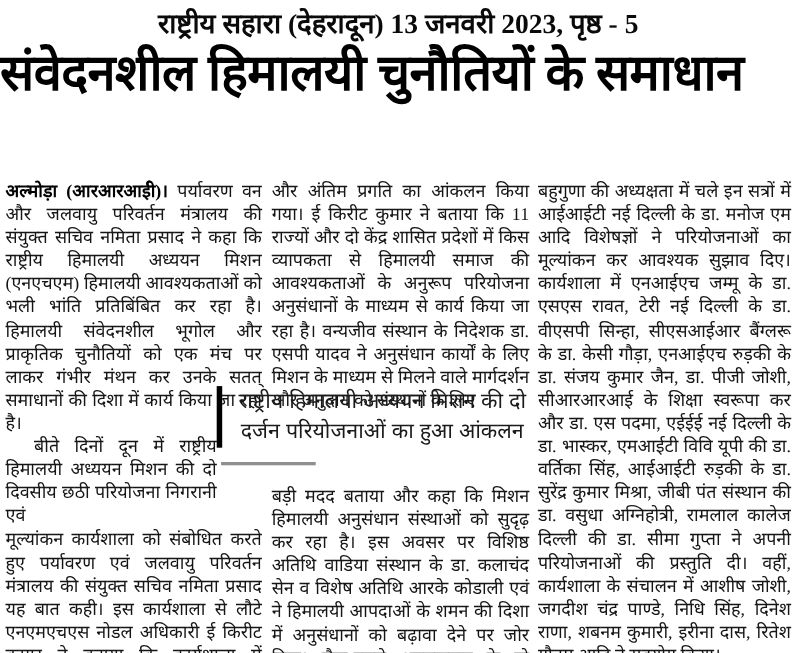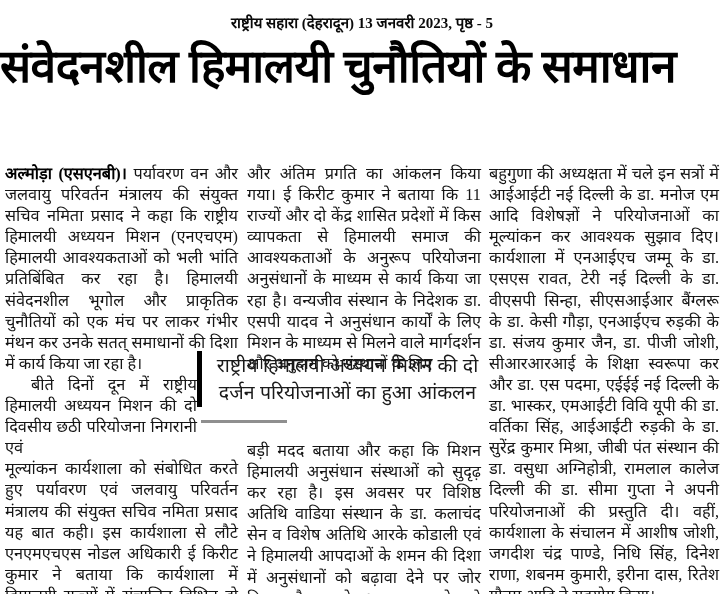--- a/index.html
+++ b/index.html
@@ -4,21 +4,21 @@
 <style>
   html,body{margin:0;padding:0;}
   body{
     width:724px;height:594px;position:relative;overflow:hidden;
     background:#ffffff;color:#111;
     font-family:"Liberation Serif","DejaVu Serif",serif;
     -webkit-font-smoothing:antialiased;
   }
   .masthead{
     position:absolute;left:0;top:8;width:724px;top:8px;
-    text-align:center;font-weight:bold;font-size:15px;line-height:30px;
+    text-align:center;font-weight:bold;font-size:25px;line-height:30px;
     color:#0a0a0a;
   }
   .headline{
     position:absolute;left:0;top:38px;width:724px;text-align:left;
     font-weight:bold;font-size:46px;line-height:57px;color:#000;
     letter-spacing:-0.5px;
   }
   .col{
     position:absolute;top:163px;
     font-size:16.3px;line-height:21.1px;text-align:justify;color:#151515;
@@ -46,21 +46,21 @@
 </head>
 <body>
 
 <div class="masthead">राष्ट्रीय सहारा (देहरादून) 13 जनवरी 2023, पृष्ठ - 5</div>
 
 <div class="headline">
   <div>संवेदनशील हिमालयी चुनौतियों के समाधान</div>
 </div>
 
 <div id="col1" class="col">
-  <p><span class="dateline">अल्मोड़ा (एसएनबी)।</span><span> पर्यावरण वन और जलवायु परिवर्तन मंत्रालय की संयुक्त सचिव नमिता प्रसाद ने कहा कि राष्ट्रीय हिमालयी अध्ययन मिशन (एनएचएम) हिमालयी आवश्यकताओं को भली भांति प्रतिबिंबित कर रहा है। हिमालयी संवेदनशील भूगोल और प्राकृतिक चुनौतियों को एक मंच पर लाकर गंभीर मंथन कर उनके सतत् समाधानों की दिशा में कार्य किया जा रहा है।</span></p>
+  <p><span class="dateline">अल्मोड़ा (आरआरआईी)।</span><span> पर्यावरण वन और जलवायु परिवर्तन मंत्रालय की संयुक्त सचिव नमिता प्रसाद ने कहा कि राष्ट्रीय हिमालयी अध्ययन मिशन (एनएचएम) हिमालयी आवश्यकताओं को भली भांति प्रतिबिंबित कर रहा है। हिमालयी संवेदनशील भूगोल और प्राकृतिक चुनौतियों को एक मंच पर लाकर गंभीर मंथन कर उनके सतत् समाधानों की दिशा में कार्य किया जा रहा है।</span></p>
   <p class="wrap-narrow">बीते दिनों दून में राष्ट्रीय हिमालयी अध्ययन मिशन की दो दिवसीय छठी परियोजना निगरानी एवं</p>
   <p>मूल्यांकन कार्यशाला को संबोधित करते हुए पर्यावरण एवं जलवायु परिवर्तन मंत्रालय की संयुक्त सचिव नमिता प्रसाद यह बात कही। इस कार्यशाला से लौटे एनएमएचएस नोडल अधिकारी ई किरीट कुमार ने बताया कि कार्यशाला में हिमालयी राज्यों में संचालित विभिन्न दो दर्जन से अधिक संस्थानों द्वारा संचालित अनुसंधान परियोजनाओं की वार्षिक</p>
 </div>
 
 <div id="col2" class="col">
   <p>और अंतिम प्रगति का आंकलन किया गया। ई किरीट कुमार ने बताया कि 11 राज्यों और दो केंद्र शासित प्रदेशों में किस व्यापकता से हिमालयी समाज की आवश्यकताओं के अनुरूप परियोजना अनुसंधानों के माध्यम से कार्य किया जा रहा है। वन्यजीव संस्थान के निदेशक डा. एसपी यादव ने अनुसंधान कार्यों के लिए मिशन के माध्यम से मिलने वाले मार्गदर्शन और अनुदान को संस्थानों के लिए</p>
   <div class="spacer-for-box"></div>
   <p>बड़ी मदद बताया और कहा कि मिशन हिमालयी अनुसंधान संस्थाओं को सुदृढ़ कर रहा है। इस अवसर पर विशिष्ठ अतिथि वाडिया संस्थान के डा. कलाचंद सेन व विशेष अतिथि आरके कोडाली एवं ने हिमालयी आपदाओं के शमन की दिशा में अनुसंधानों को बढ़ावा देने पर जोर दिया। सैक-इसरो अहमदाबाद के प्रो आईएम</p>
 </div>
 

